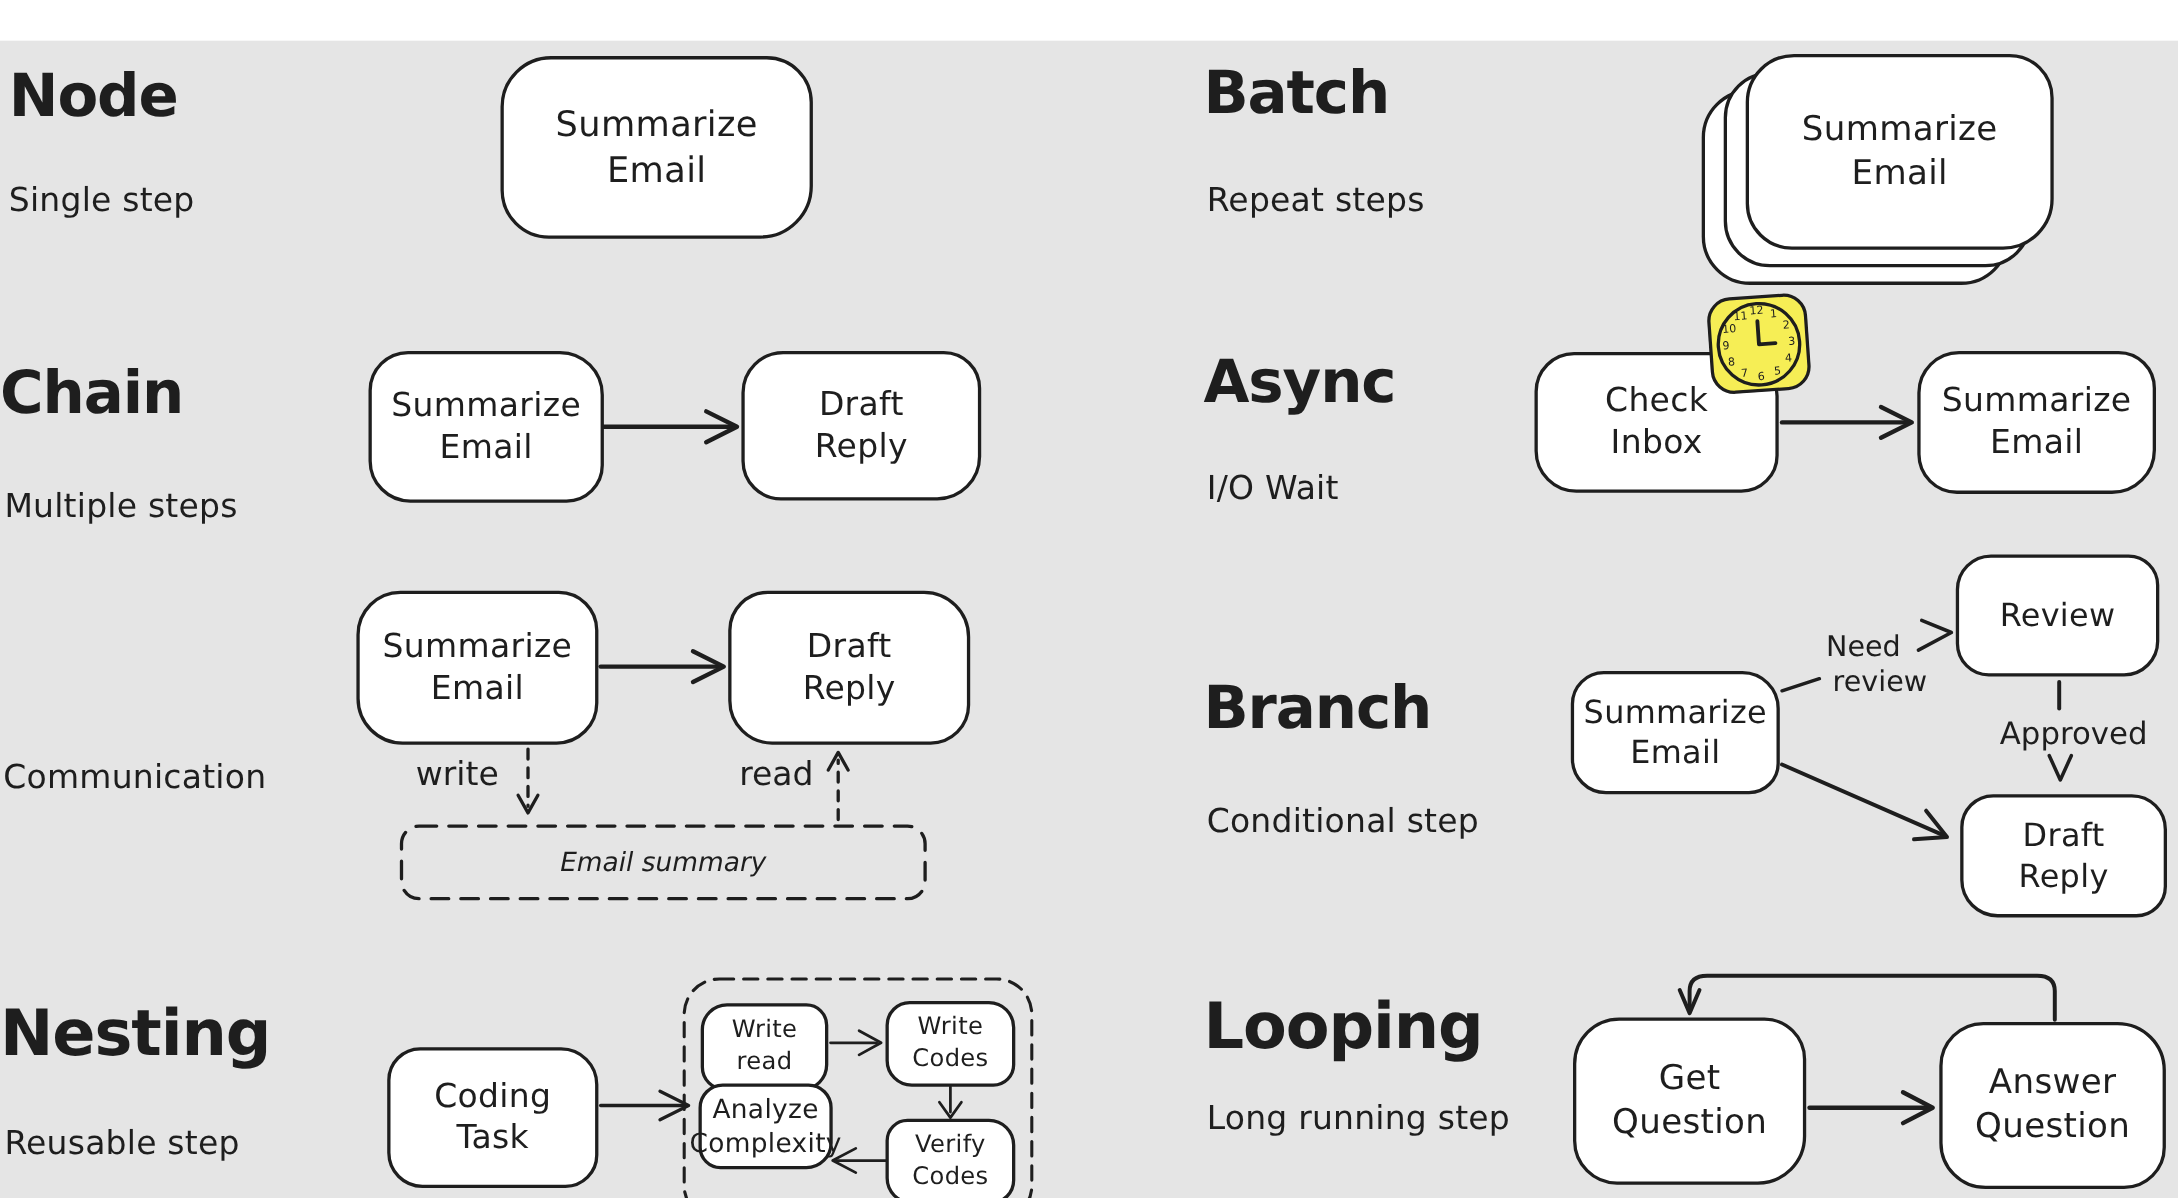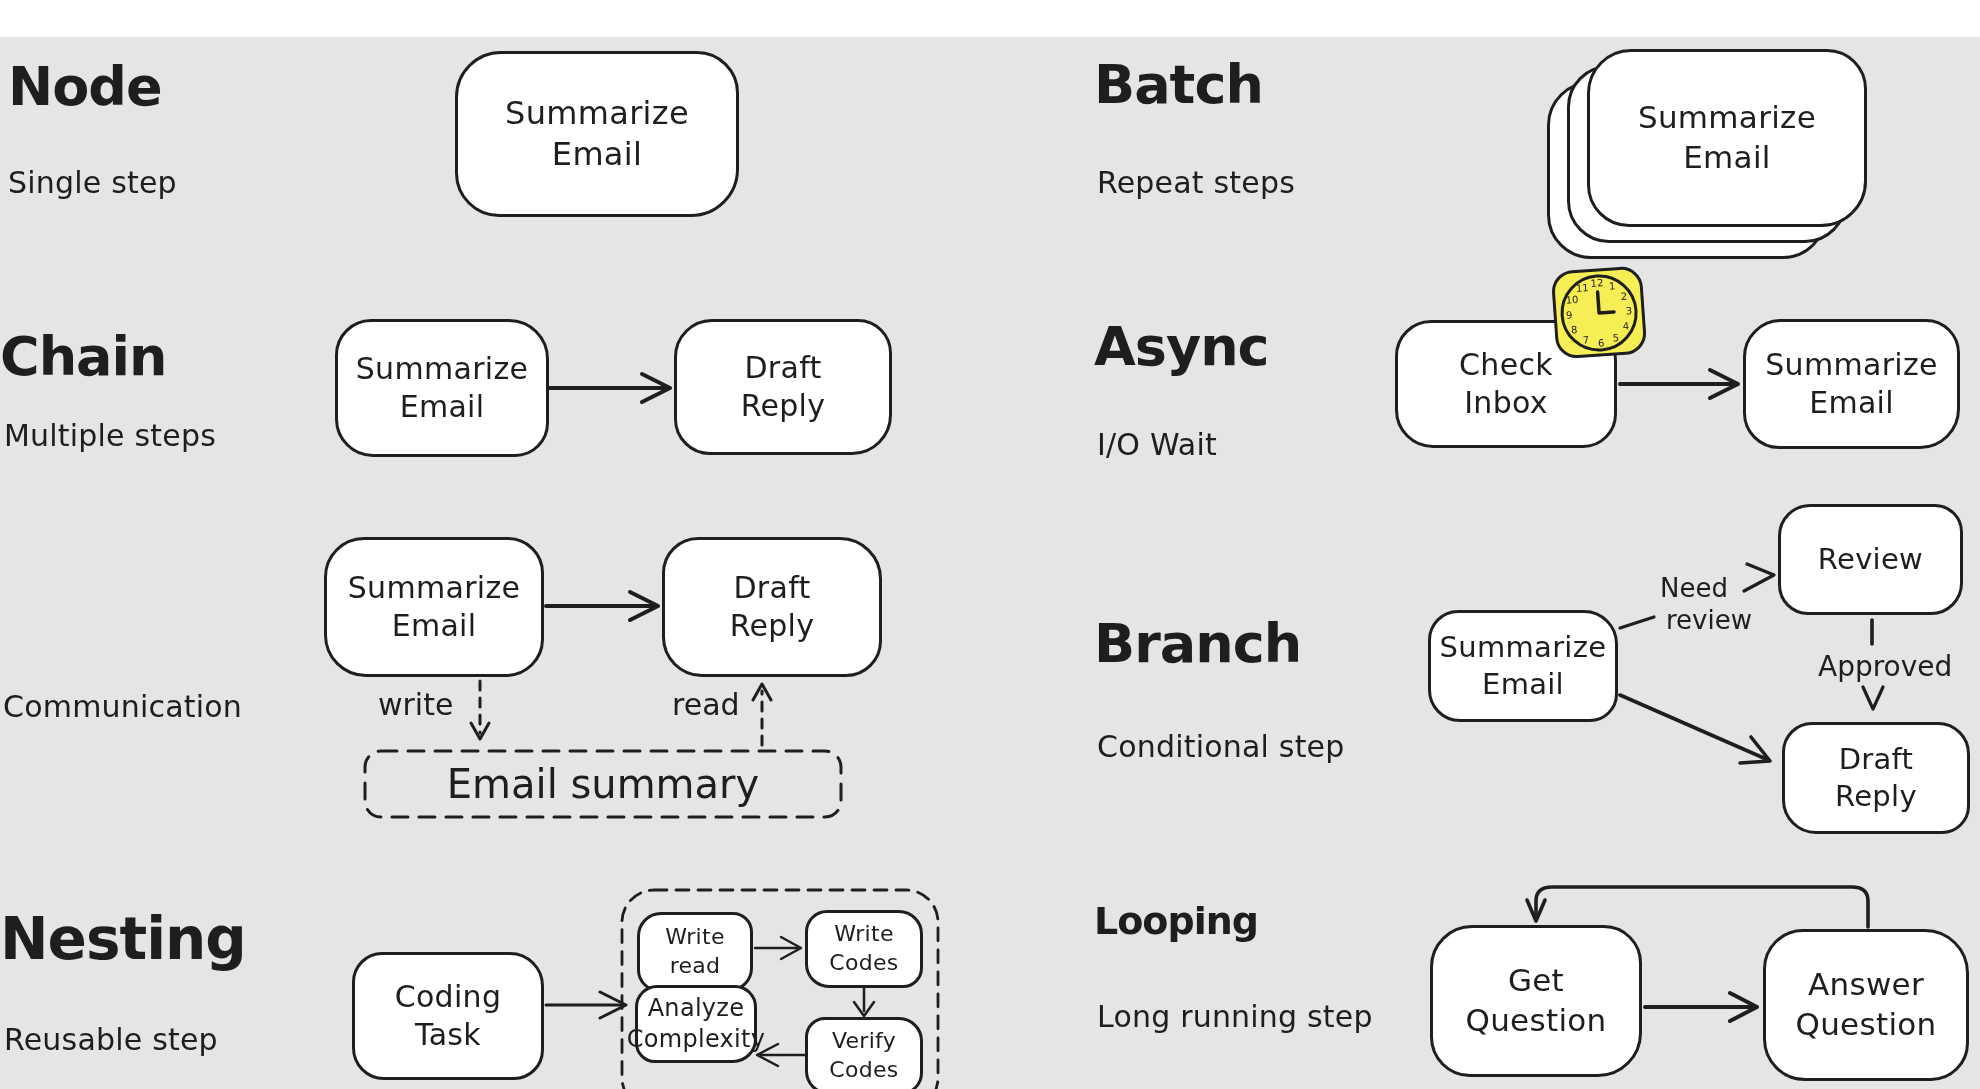--- a/index.html
+++ b/index.html
@@ -26,21 +26,21 @@
     position:absolute; background:#ffffff; border:3.5px solid var(--ink);
     display:flex; flex-direction:column; align-items:center; justify-content:center;
     text-align:left; line-height:1.28; box-sizing:border-box;
     font-size:30px; letter-spacing:0.3px;
   }
   .box.small{font-size:22px; border-width:3px; line-height:1.3;}
   .label{position:absolute; font-size:30px; white-space:nowrap;}
   .label.small{font-size:26px;}
   .dashed-text{
     position:absolute; display:flex; align-items:center; justify-content:center;
-    text-align:left; font-size:40px;
+    text-align:left; font-size:24px;font-style:italic;
   }
   .clock{position:absolute; transform:rotate(-4deg);}
   .clock text{
     font-family:"DejaVu Sans", sans-serif; font-size:10px; fill:var(--ink);
     text-anchor:middle; dominant-baseline:central; stroke:none;
   }
 </style>
 </head>
 <body>
 
@@ -94,21 +94,21 @@
   </svg>
 
   <div class="title" style="left:8px;top:18px">Node</div>
   <div class="sub" style="left:8px;top:128px">Single step</div>
   <div class="box" style="left:455px;top:14px;width:284px;height:166px;border-radius:46px 42px 48px 44px;font-size:32px">
     <span>Summarize</span>
     <span>Email</span>
   </div>
 
   <div class="title" style="left:0px;top:288px">Chain</div>
-  <div class="sub" style="left:4px;top:381px">Multiple steps</div>
+  <div class="sub" style="left:4px;top:406px">Multiple steps</div>
   <div class="box" style="left:335px;top:282px;width:214px;height:138px;border-radius:36px 40px 34px 38px">
     <span>Summarize</span>
     <span>Email</span>
   </div>
   <div class="box" style="left:674px;top:282px;width:218px;height:136px;border-radius:38px 34px 40px 36px">
     <span>Draft</span>
     <span>Reply</span>
   </div>
 
   <div class="sub" style="left:3px;top:652px">Communication</div>
@@ -196,21 +196,21 @@
   <div class="label small" style="left:1666px;top:568px">review</div>
   <div class="box" style="left:1778px;top:467px;width:185px;height:111px;border-radius:32px 28px 32px 30px;font-size:29px">
     <span>Review</span>
   </div>
   <div class="label small" style="left:1818px;top:613px;width:115px;text-align:center;font-size:28px">Approved</div>
   <div class="box" style="left:1782px;top:685px;width:188px;height:112px;border-radius:30px 32px 28px 34px;font-size:29px">
     <span>Draft</span>
     <span>Reply</span>
   </div>
 
-  <div class="title" style="left:1094px;top:862px;font-size:38px">Looping</div>
+  <div class="title" style="left:1094px;top:862px;font-size:58px">Looping</div>
   <div class="sub" style="left:1097px;top:962px">Long running step</div>
   <div class="box" style="left:1430px;top:888px;width:212px;height:152px;border-radius:42px 38px 44px 40px;font-size:31px">
     <span>Get</span>
     <span>Question</span>
   </div>
   <div class="box" style="left:1763px;top:892px;width:206px;height:152px;border-radius:40px 44px 38px 42px;font-size:31px">
     <span>Answer</span>
     <span>Question</span>
   </div>
 

